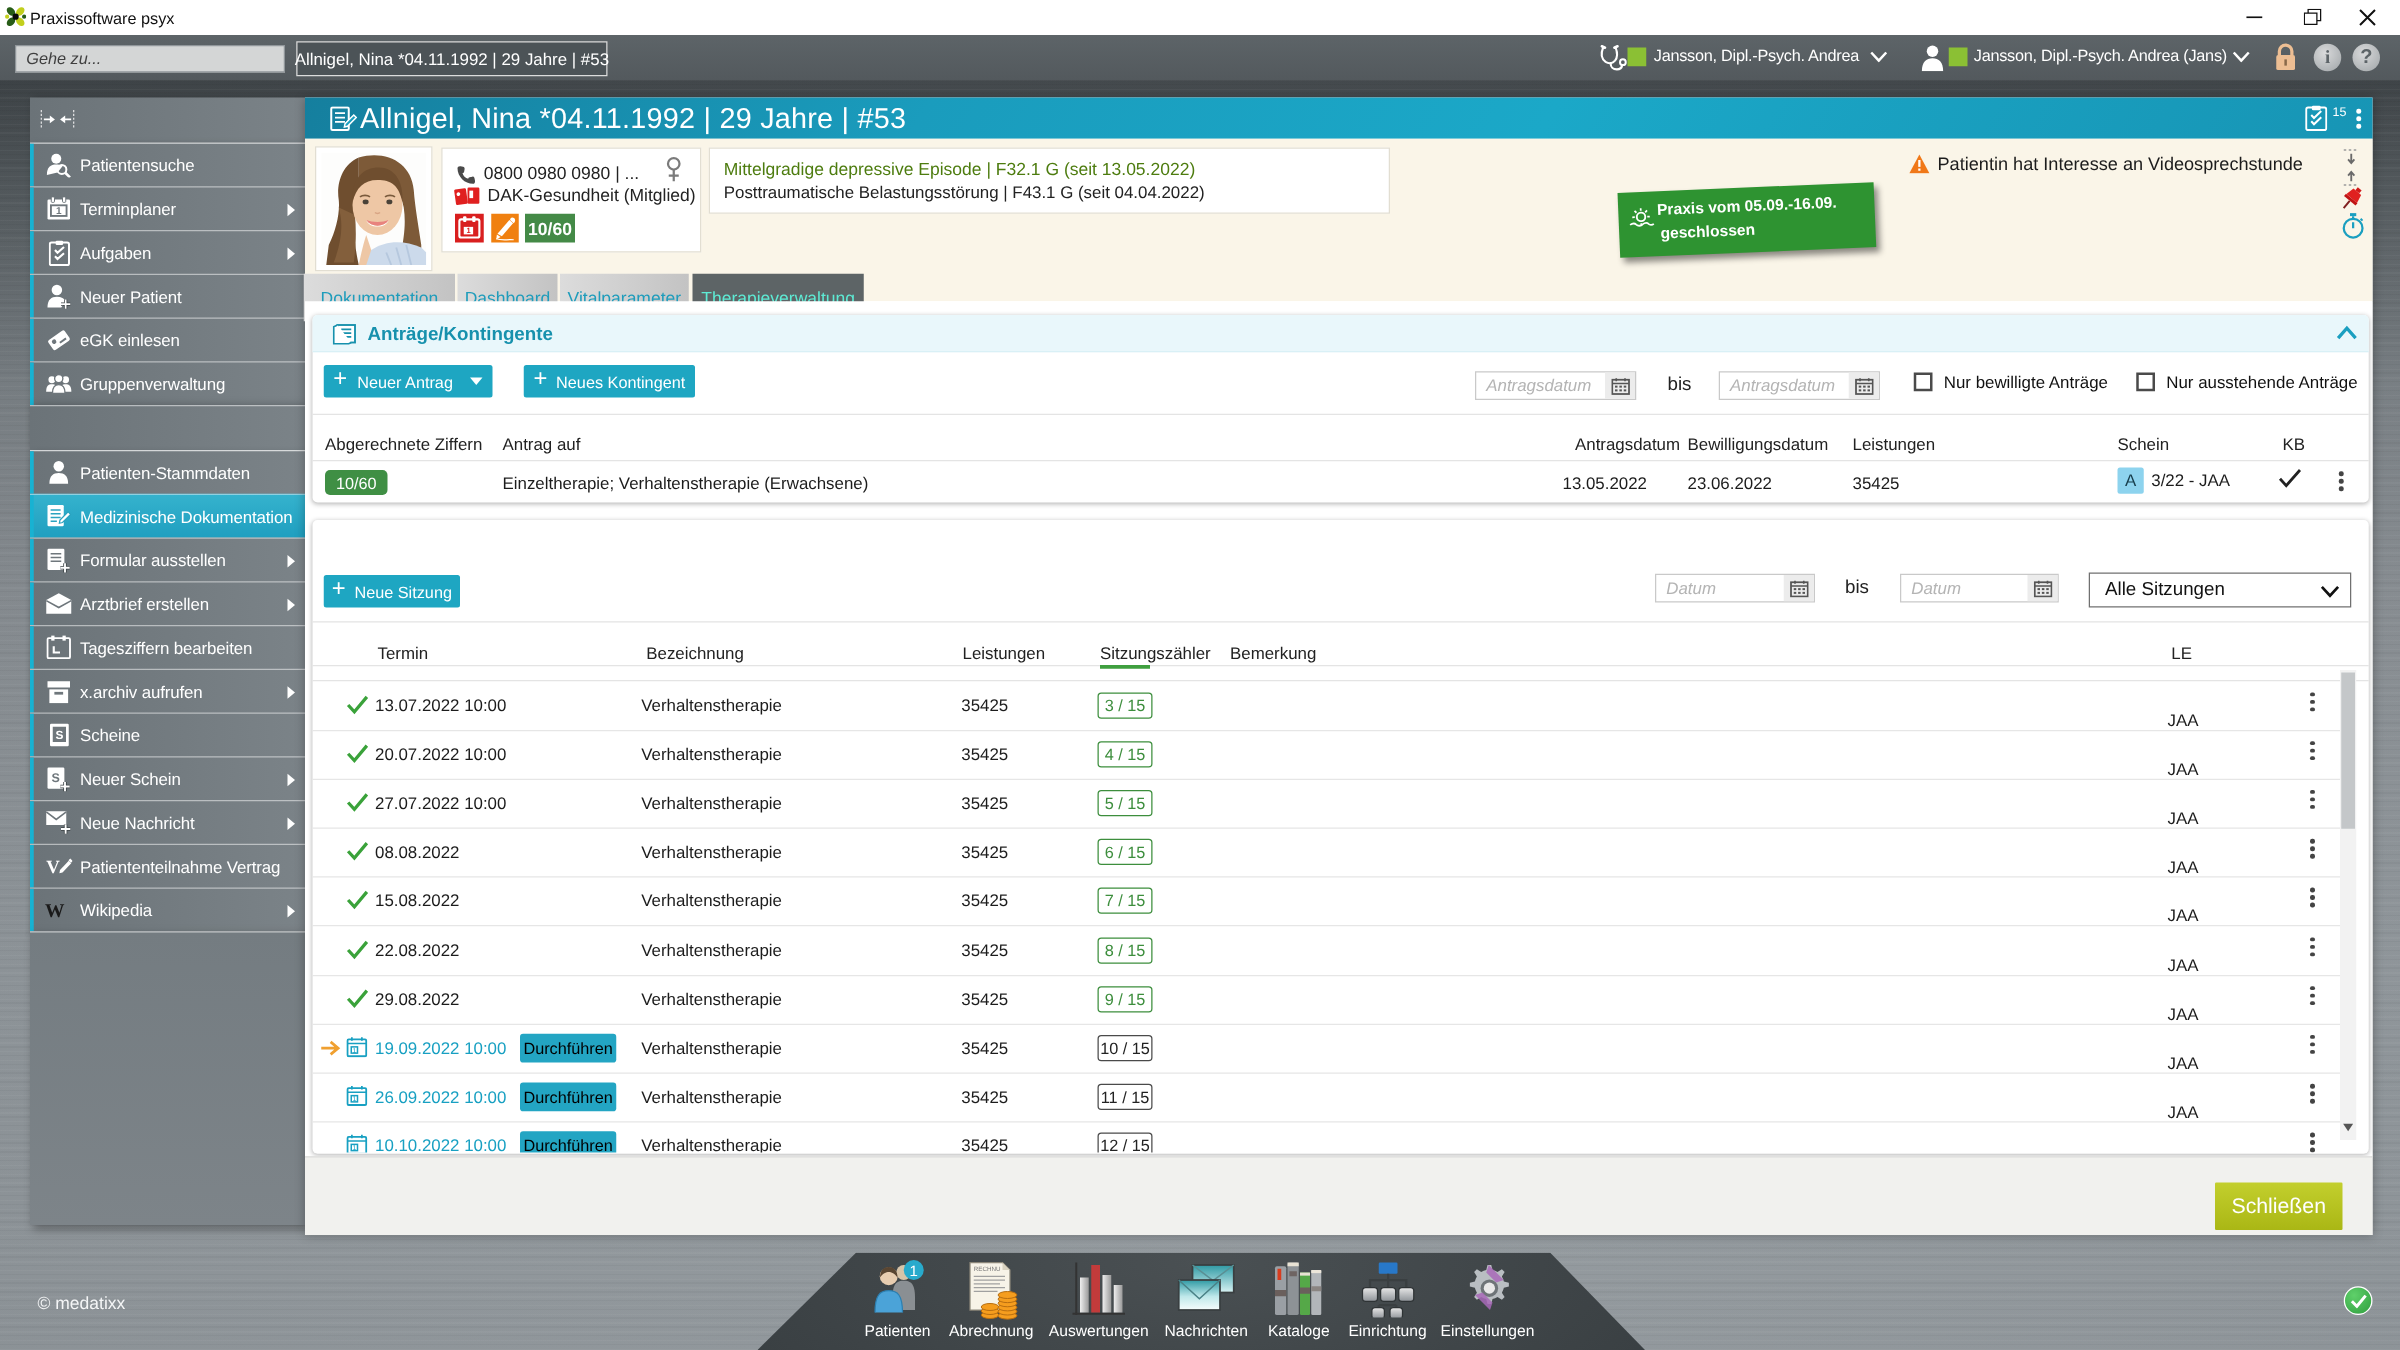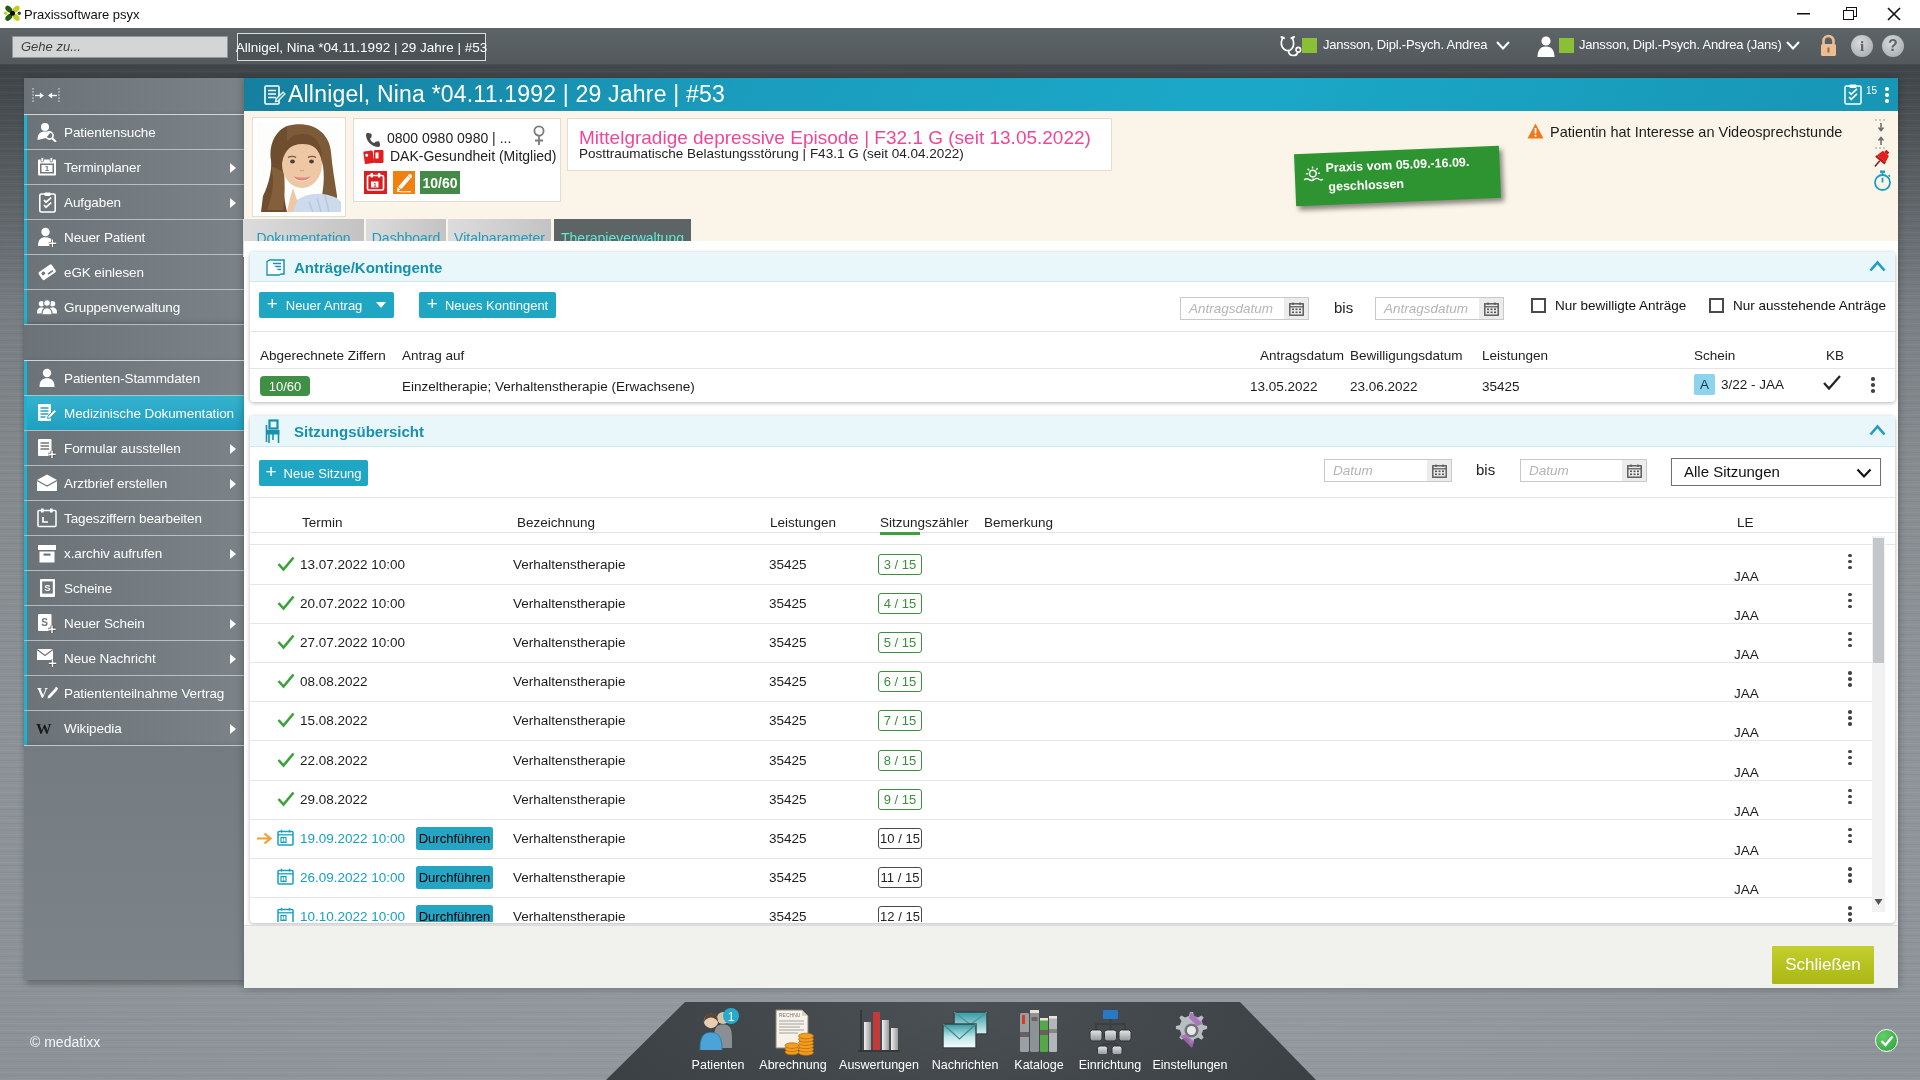--- a/index.html
+++ b/index.html
@@ -416,21 +416,21 @@
    <div class="abs" style="left:39px;top:52px;width:22px;height:23px;background:#f08010;"><svg width="22" height="23" viewBox="0 0 22 23">
               <path d="M5 16 L14.5 5 L17.5 7.5 L8.5 18 Z" fill="#fff"></path>
               <path d="M15.5 3.5 C16.5 2.5 18.5 3 19 4.5 C19.5 6 18 7.5 18 7.5 L15 5 Z" fill="#fff"></path>
               <path d="M4.5 16.5 L7.5 18.5 L4 20.5 Z" fill="#fff"></path>
               <path d="M4 20 C8 21.5 12 20.5 18 20.8" stroke="#fff" stroke-width="1" fill="none"></path>
             </svg></div>
    <div class="abs" style="left:66px;top:52px;width:40px;height:23px;background:#448a47;color:#fff;font-size:14px;font-weight:bold;display:flex;align-items:center;justify-content:center;">10/60</div>
   </div>
 
   <div class="abs wcard" style="left:323px;top:7px;width:545px;height:53px;">
-   <div class="abs" style="left:11px;top:8px;font-size:19px;color:#ec4899;white-space:nowrap;">Mittelgradige depressive Episode | F32.1 G (seit 13.05.2022)</div>
+   <div class="abs" style="left:11px;top:8px;font-size:14px;color:#4d7c0f;white-space:nowrap;">Mittelgradige depressive Episode | F32.1 G (seit 13.05.2022)</div>
    <div class="abs" style="left:11px;top:27px;font-size:13.5px;color:#222;white-space:nowrap;">Posttraumatische Belastungsstörung | F43.1 G (seit 04.04.2022)</div>
   </div>
 
   <svg class="abs" style="left:1283px;top:12px" width="17" height="16" viewBox="0 0 17 16">
           <path d="M8.5 0.5 L16.5 15.5 H0.5 Z" fill="#f07818"></path>
           <rect x="7.6" y="5" width="1.8" height="5.5" fill="#fff"></rect>
           <rect x="7.6" y="11.8" width="1.8" height="1.8" fill="#fff"></rect>
         </svg>
   <div class="abs" style="left:1306px;top:13px;font-size:14.5px;color:#1c1c1c;white-space:nowrap;">Patientin hat Interesse an Videosprechstunde</div>
 
@@ -557,34 +557,20 @@
  <div class="cell" style="left:1477px;top:299px;">3/22 - JAA</div>
  <svg class="abs" style="left:1578px;top:296px" width="20" height="17" viewBox="0 0 20 17">
         <path d="M2 9 L7 14.5 L18 2" fill="none" stroke="#222" stroke-width="2.2"></path>
       </svg>
  <div class="kebab" style="left:1627px;top:299px;">
         <i></i>
         <i></i>
         <i></i>
       </div>
 
- <div class="sechead" style="top:338px;height:31px;">
-  <svg class="abs" style="left:15px;top:3px" width="16" height="25" viewBox="0 0 16 25">
-          <rect x="4.5" y="1.5" width="8" height="8" fill="none" stroke="#1791ad" stroke-width="2.2"></rect>
-          <line x1="1.5" y1="6" x2="1.5" y2="23" stroke="#1791ad" stroke-width="1.6"></line>
-          <rect x="1.5" y="11" width="13" height="4.5" fill="#1791ad"></rect>
-          <line x1="4" y1="15" x2="4" y2="24" stroke="#1791ad" stroke-width="1.6"></line>
-          <line x1="8" y1="15" x2="8" y2="21" stroke="#1791ad" stroke-width="1.6"></line>
-          <line x1="13.5" y1="15" x2="13.5" y2="24" stroke="#1791ad" stroke-width="1.6"></line>
-        </svg>
-  <div class="st">Sitzungsübersicht</div>
-  <svg class="abs" style="left:1619px;top:8px" width="17" height="12" viewBox="0 0 17 12">
-          <path d="M1.5 10.5 L8.5 2.5 L15.5 10.5" fill="none" stroke="#1b9fc0" stroke-width="2.6"></path>
-        </svg>
- </div>
  <div class="cybtn" style="left:15px;top:382px;width:109px;height:26px;">
         <span style="font-size:19px;font-weight:400;margin-right:7px;margin-top:-2px;">+</span>
         <span>Neue Sitzung</span>
       </div>
  <div class="dinput" style="left:1080px;top:381px;width:128px;">
         <span class="ph">Datum</span>
         <span class="cal">
           <svg width="15" height="14" viewBox="0 0 15 14">
             <rect x="0.8" y="1.8" width="13.4" height="11.4" fill="none" stroke="#555" stroke-width="1.4"></rect>
             <line x1="4" y1="0.5" x2="4" y2="3" stroke="#555" stroke-width="1.3"></line>

